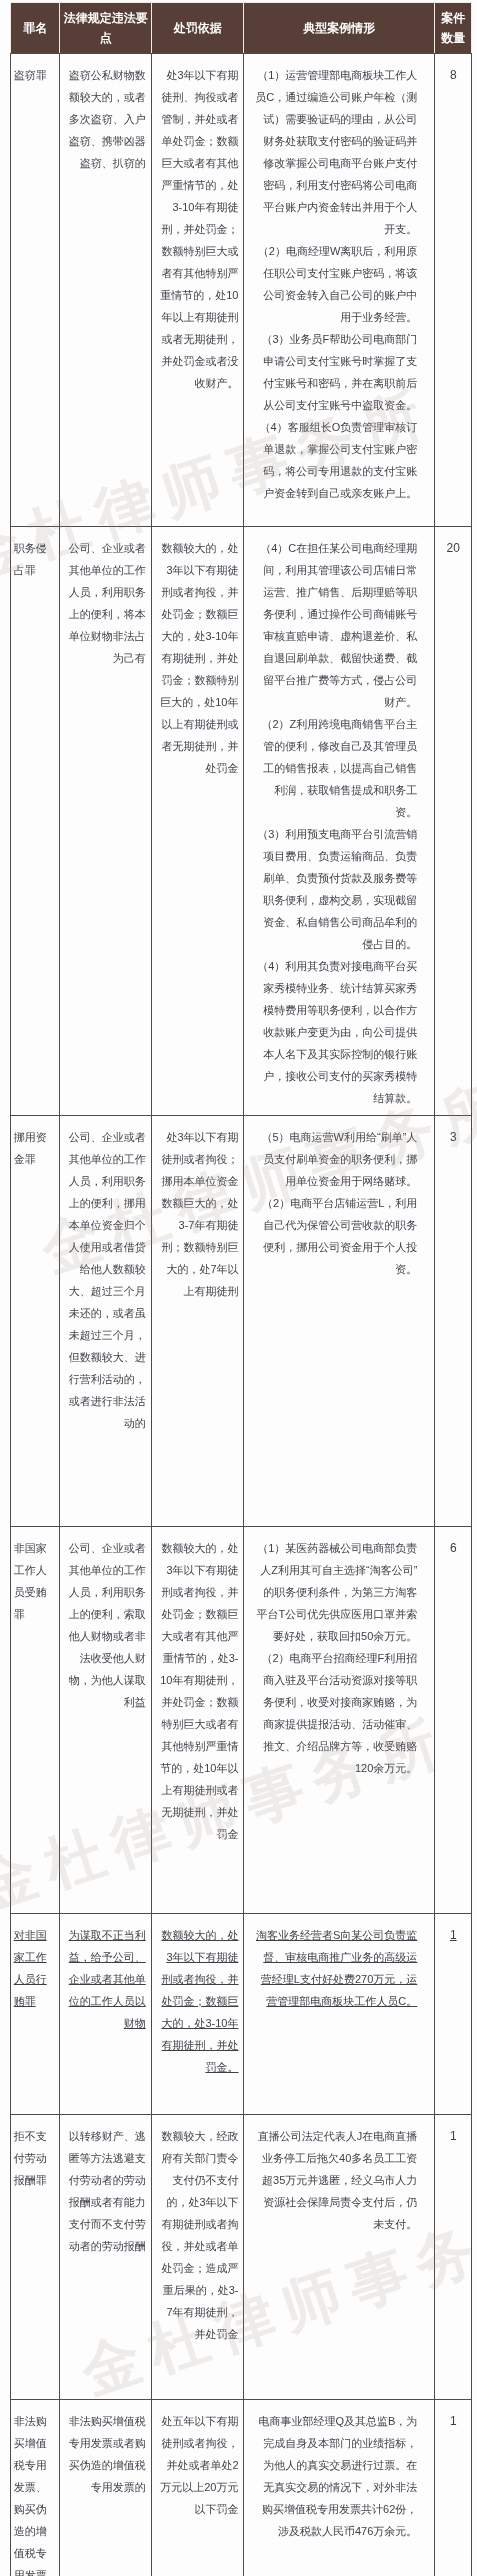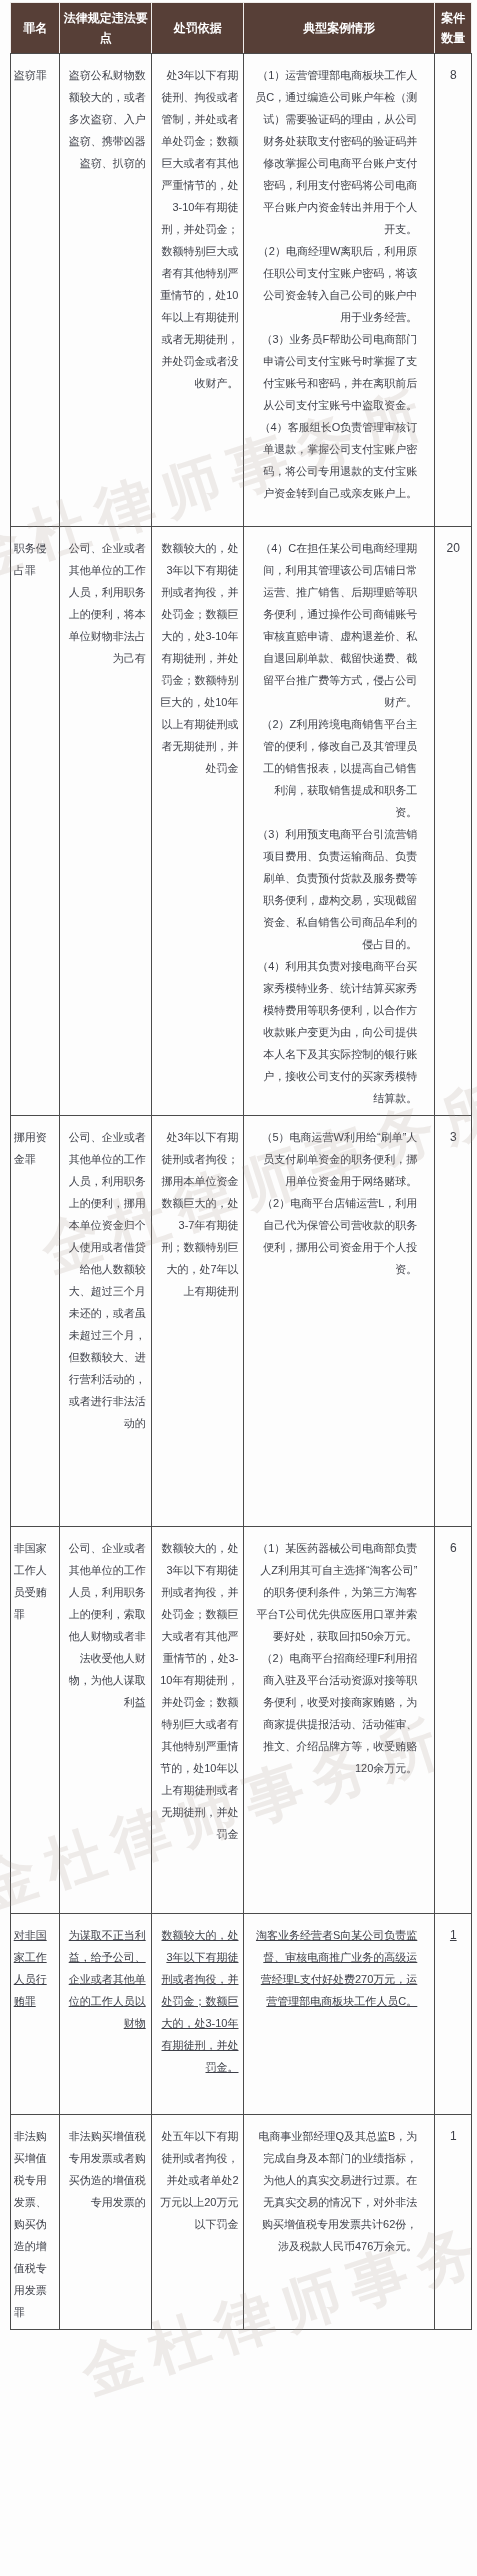--- a/index.html
+++ b/index.html
@@ -104,20 +104,29 @@
   </tr>
         <tr style="height: 201px; text-decoration: underline;">
     <td class="c1">对非国家工作人员行贿罪</td>
     <td class="c2">为谋取不正当利益，给予公司、企业或者其他单位的工作人员以财物</td>
     <td class="c3">数额较大的，处3年以下有期徒刑或者拘役，并处罚金；数额巨大的，处3-10年有期徒刑，并处罚金。</td>
     <td class="c4">
             <div class="case-item">淘客业务经营者S向某公司负责监督、审核电商推广业务的高级运营经理L支付好处费270万元，运营管理部电商板块工作人员C。</div>
           </td>
     <td class="c5">1</td>
   </tr>
+        <tr style="height: 285px;">
+    <td class="c1">拒不支付劳动报酬罪</td>
+    <td class="c2">以转移财产、逃匿等方法逃避支付劳动者的劳动报酬或者有能力支付而不支付劳动者的劳动报酬</td>
+    <td class="c3">数额较大，经政府有关部门责令支付仍不支付的，处3年以下有期徒刑或者拘役，并处或者单处罚金；造成严重后果的，处3-7年有期徒刑，并处罚金</td>
+    <td class="c4">
+            <div class="case-item">直播公司法定代表人J在电商直播业务停工后拖欠40多名员工工资超35万元并逃匿，经义乌市人力资源社会保障局责令支付后，仍未支付。</div>
+          </td>
+    <td class="c5">1</td>
+  </tr>
         <tr style="height: 197px;">
     <td class="c1">非法购买增值税专用发票、购买伪造的增值税专用发票罪</td>
     <td class="c2">非法购买增值税专用发票或者购买伪造的增值税专用发票的</td>
     <td class="c3">处五年以下有期徒刑或者拘役，并处或者单处2万元以上20万元以下罚金</td>
     <td class="c4">
             <div class="case-item">电商事业部经理Q及其总监B，为完成自身及本部门的业绩指标，为他人的真实交易进行过票。在无真实交易的情况下，对外非法购买增值税专用发票共计62份，涉及税款人民币476万余元。</div>
           </td>
     <td class="c5">1</td>
   </tr>
       </tbody>

